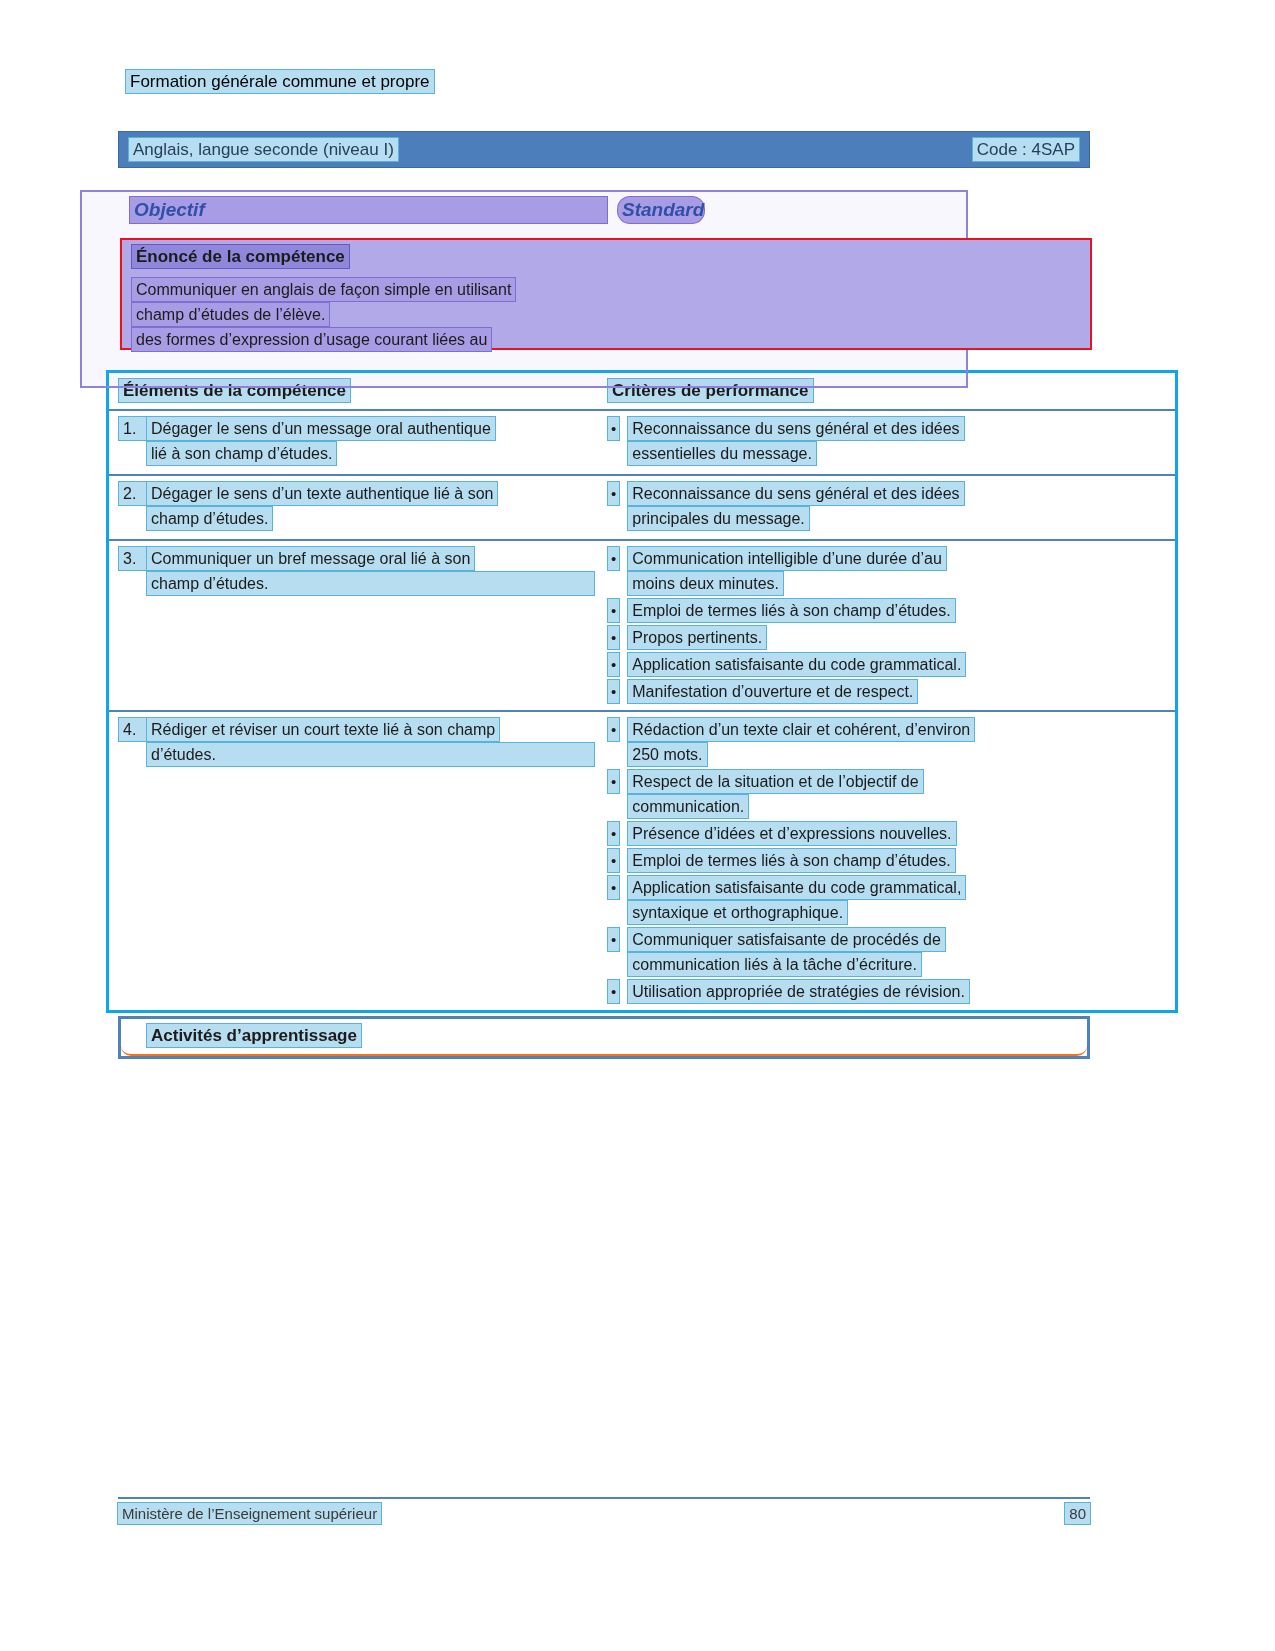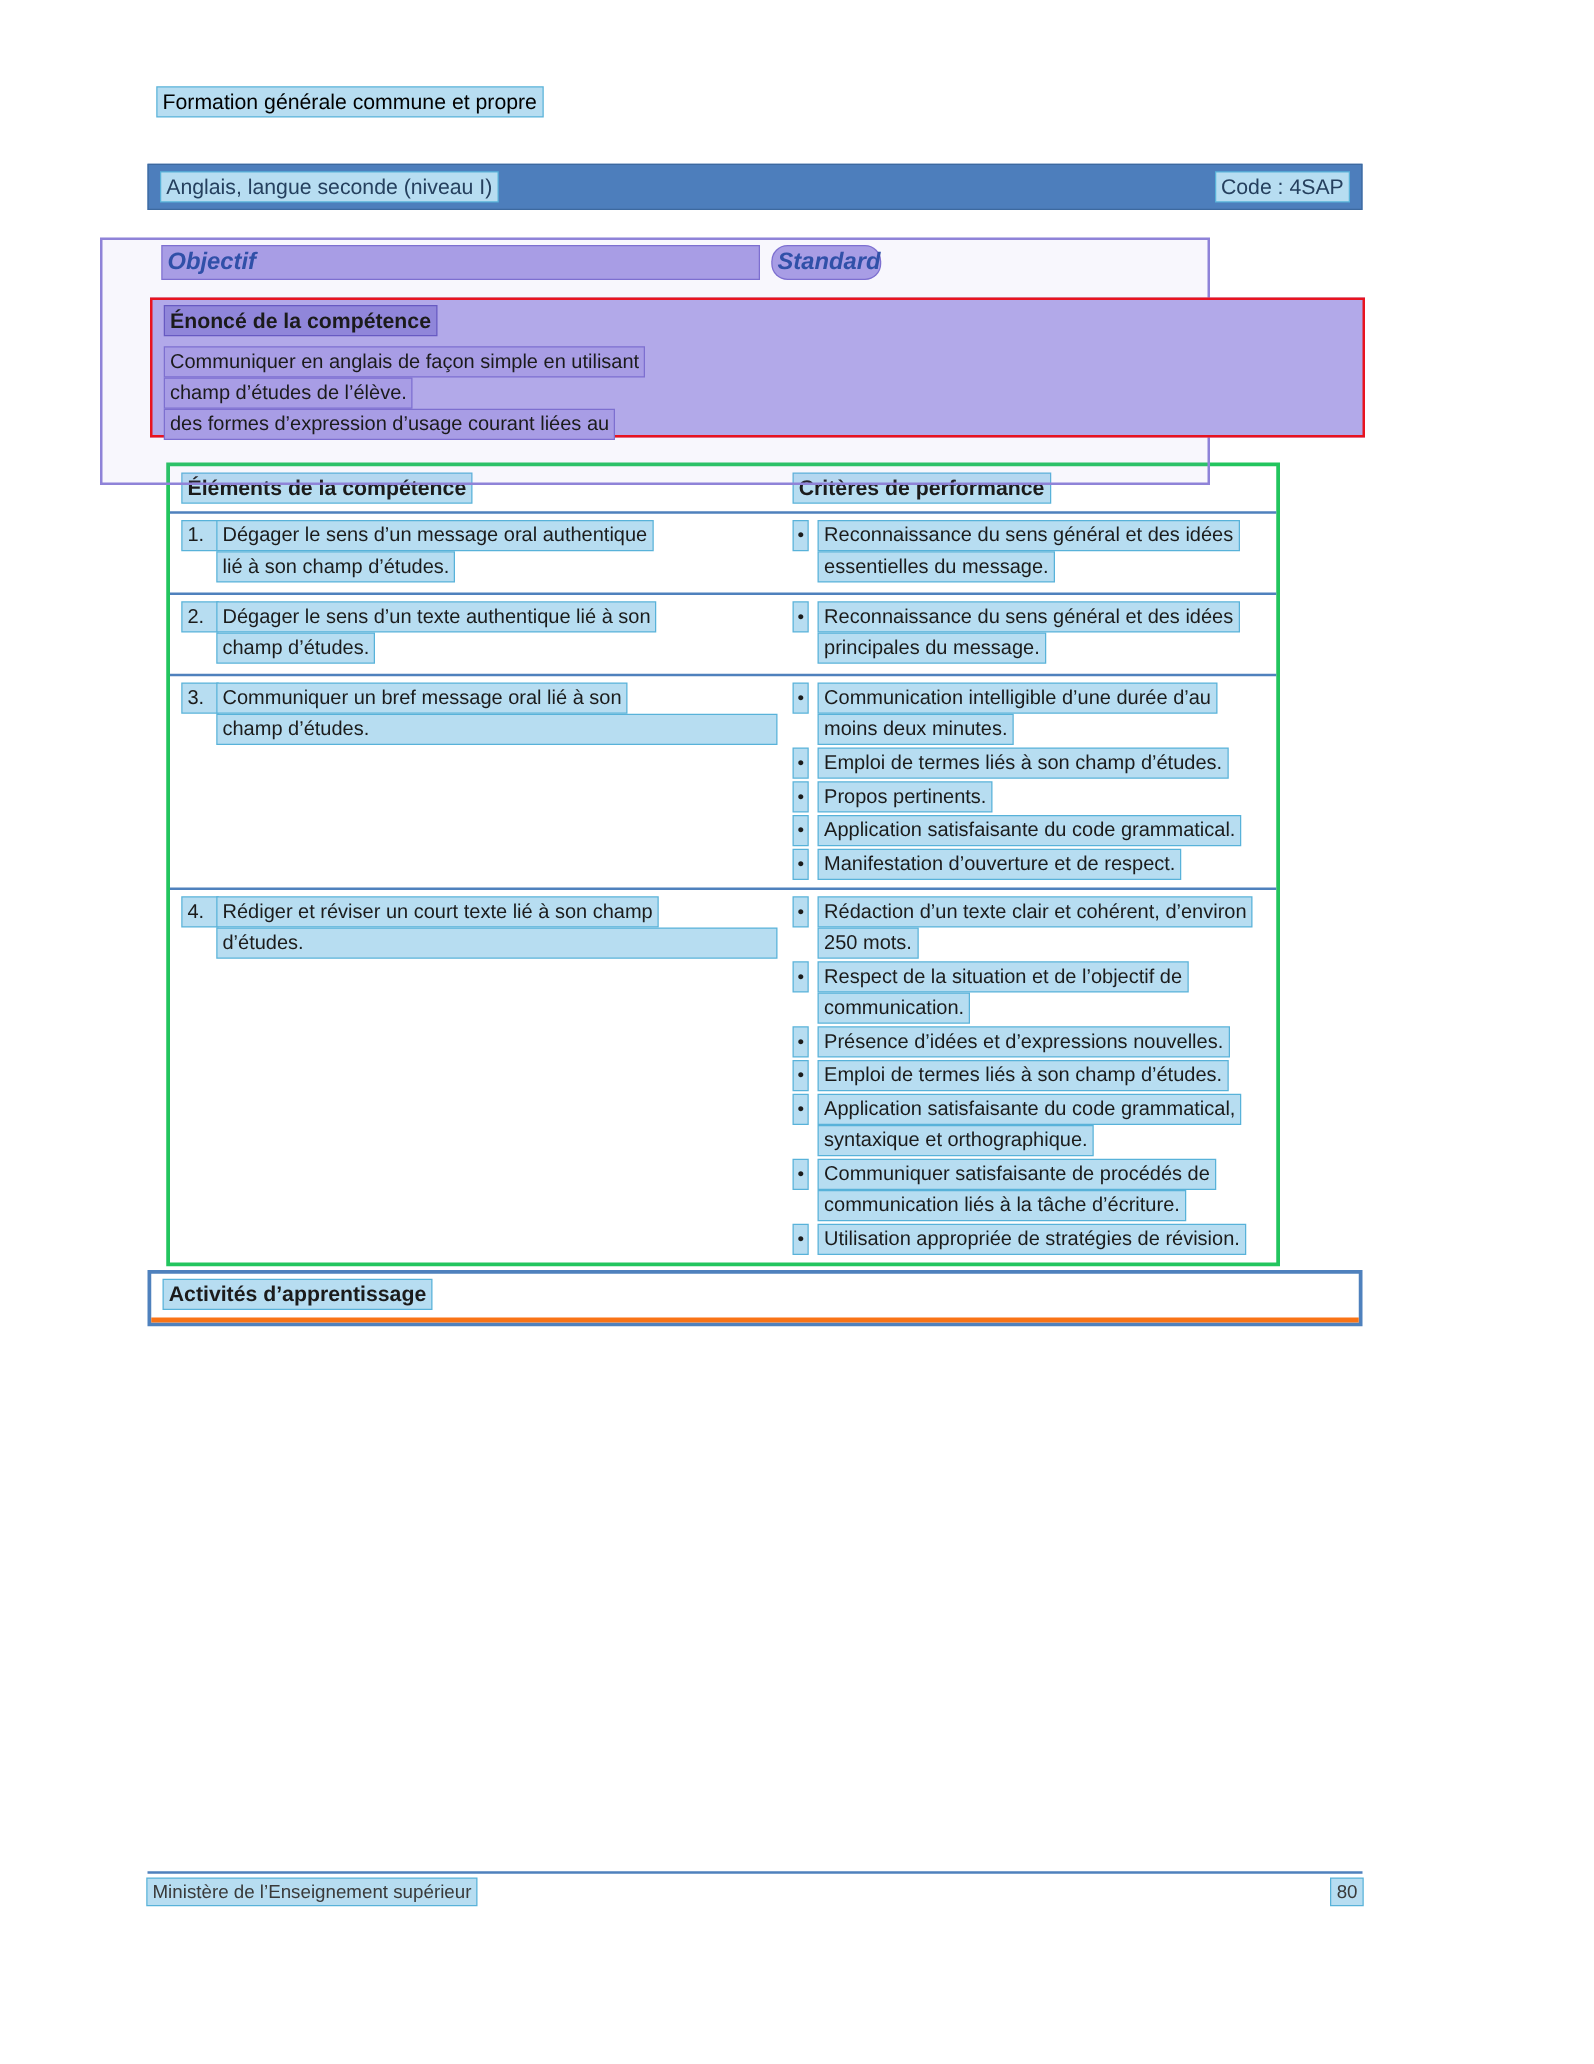--- a/index.html
+++ b/index.html
@@ -57,43 +57,43 @@
   .red-box {
     position: absolute; left: 38px; top: 46px; width: 972px; height: 112px;
     border: 2px solid #e8131f; background: #b2a9e9;
     box-sizing: border-box; padding: 5px 10px 4px;
   }
   .rb-title { margin-bottom: 4px; }
   .rb-lines { margin-top: 6px; }
 
   
   .table {
-    position: absolute; left: 133px; top: 370px; width: 891px;
-    border: 3px solid #22c55e; box-sizing: border-box; background: transparent;
+    position: absolute; left: 106px; top: 370px; width: 1072px;
+    border: 3px solid #0ea5e9; box-sizing: border-box; background: transparent;
   }
   .trow { display: flex; padding: 6px 0 7px; border-bottom: 2px solid #4f81bd; }
   .trow:last-child { border-bottom: none; }
   .cell-l { width: 495px; flex: none; padding-left: 10px; box-sizing: border-box; }
   .cell-r { flex: 1; padding-left: 4px; padding-right: 10px; box-sizing: border-box; }
   .th { font-weight: bold; font-size: 17px; }
   .eline { display: flex; margin-bottom: 2px; }
   .num { flex: none; width: 28px; box-sizing: border-box; }
   .cont { margin-left: 28px; }
   .ext { width: 447px; box-sizing: border-box; }
   .crit-item { display: flex; align-items: flex-start; gap: 9px; margin-bottom: 4px; }
   .crit-item:last-child { margin-bottom: 0; }
   .bullet { flex: none; padding: 1px 3px; font-size: 15px; }
   .crit-lines .lrow:last-child { margin-bottom: 0; }
 
   
   .act-box {
     position: absolute; left: 118px; top: 1016px; width: 972px;
     border: 3px solid #4f81bd; box-sizing: border-box;
   }
-  .act-title-row { padding: 5px 10px 7px; border-bottom: 4px solid #f97316; }
+  .act-title-row { padding: 5px 26px 7px; border-bottom: 2px solid #f97316; border-radius: 10px; }
   .act-body { padding: 5px 10px 8px; }
   .act-row { display: flex; gap: 4px; margin-bottom: 3px; }
   .act-row:last-child { margin-bottom: 0; }
   .w1 { width: 122px; box-sizing: border-box; }
   .w2 { width: 252px; box-sizing: border-box; }
 
   
   .footer {
     position: absolute; left: 118px; top: 1497px; width: 972px;
     border-top: 2px solid #4f81bd; padding-top: 4px;

